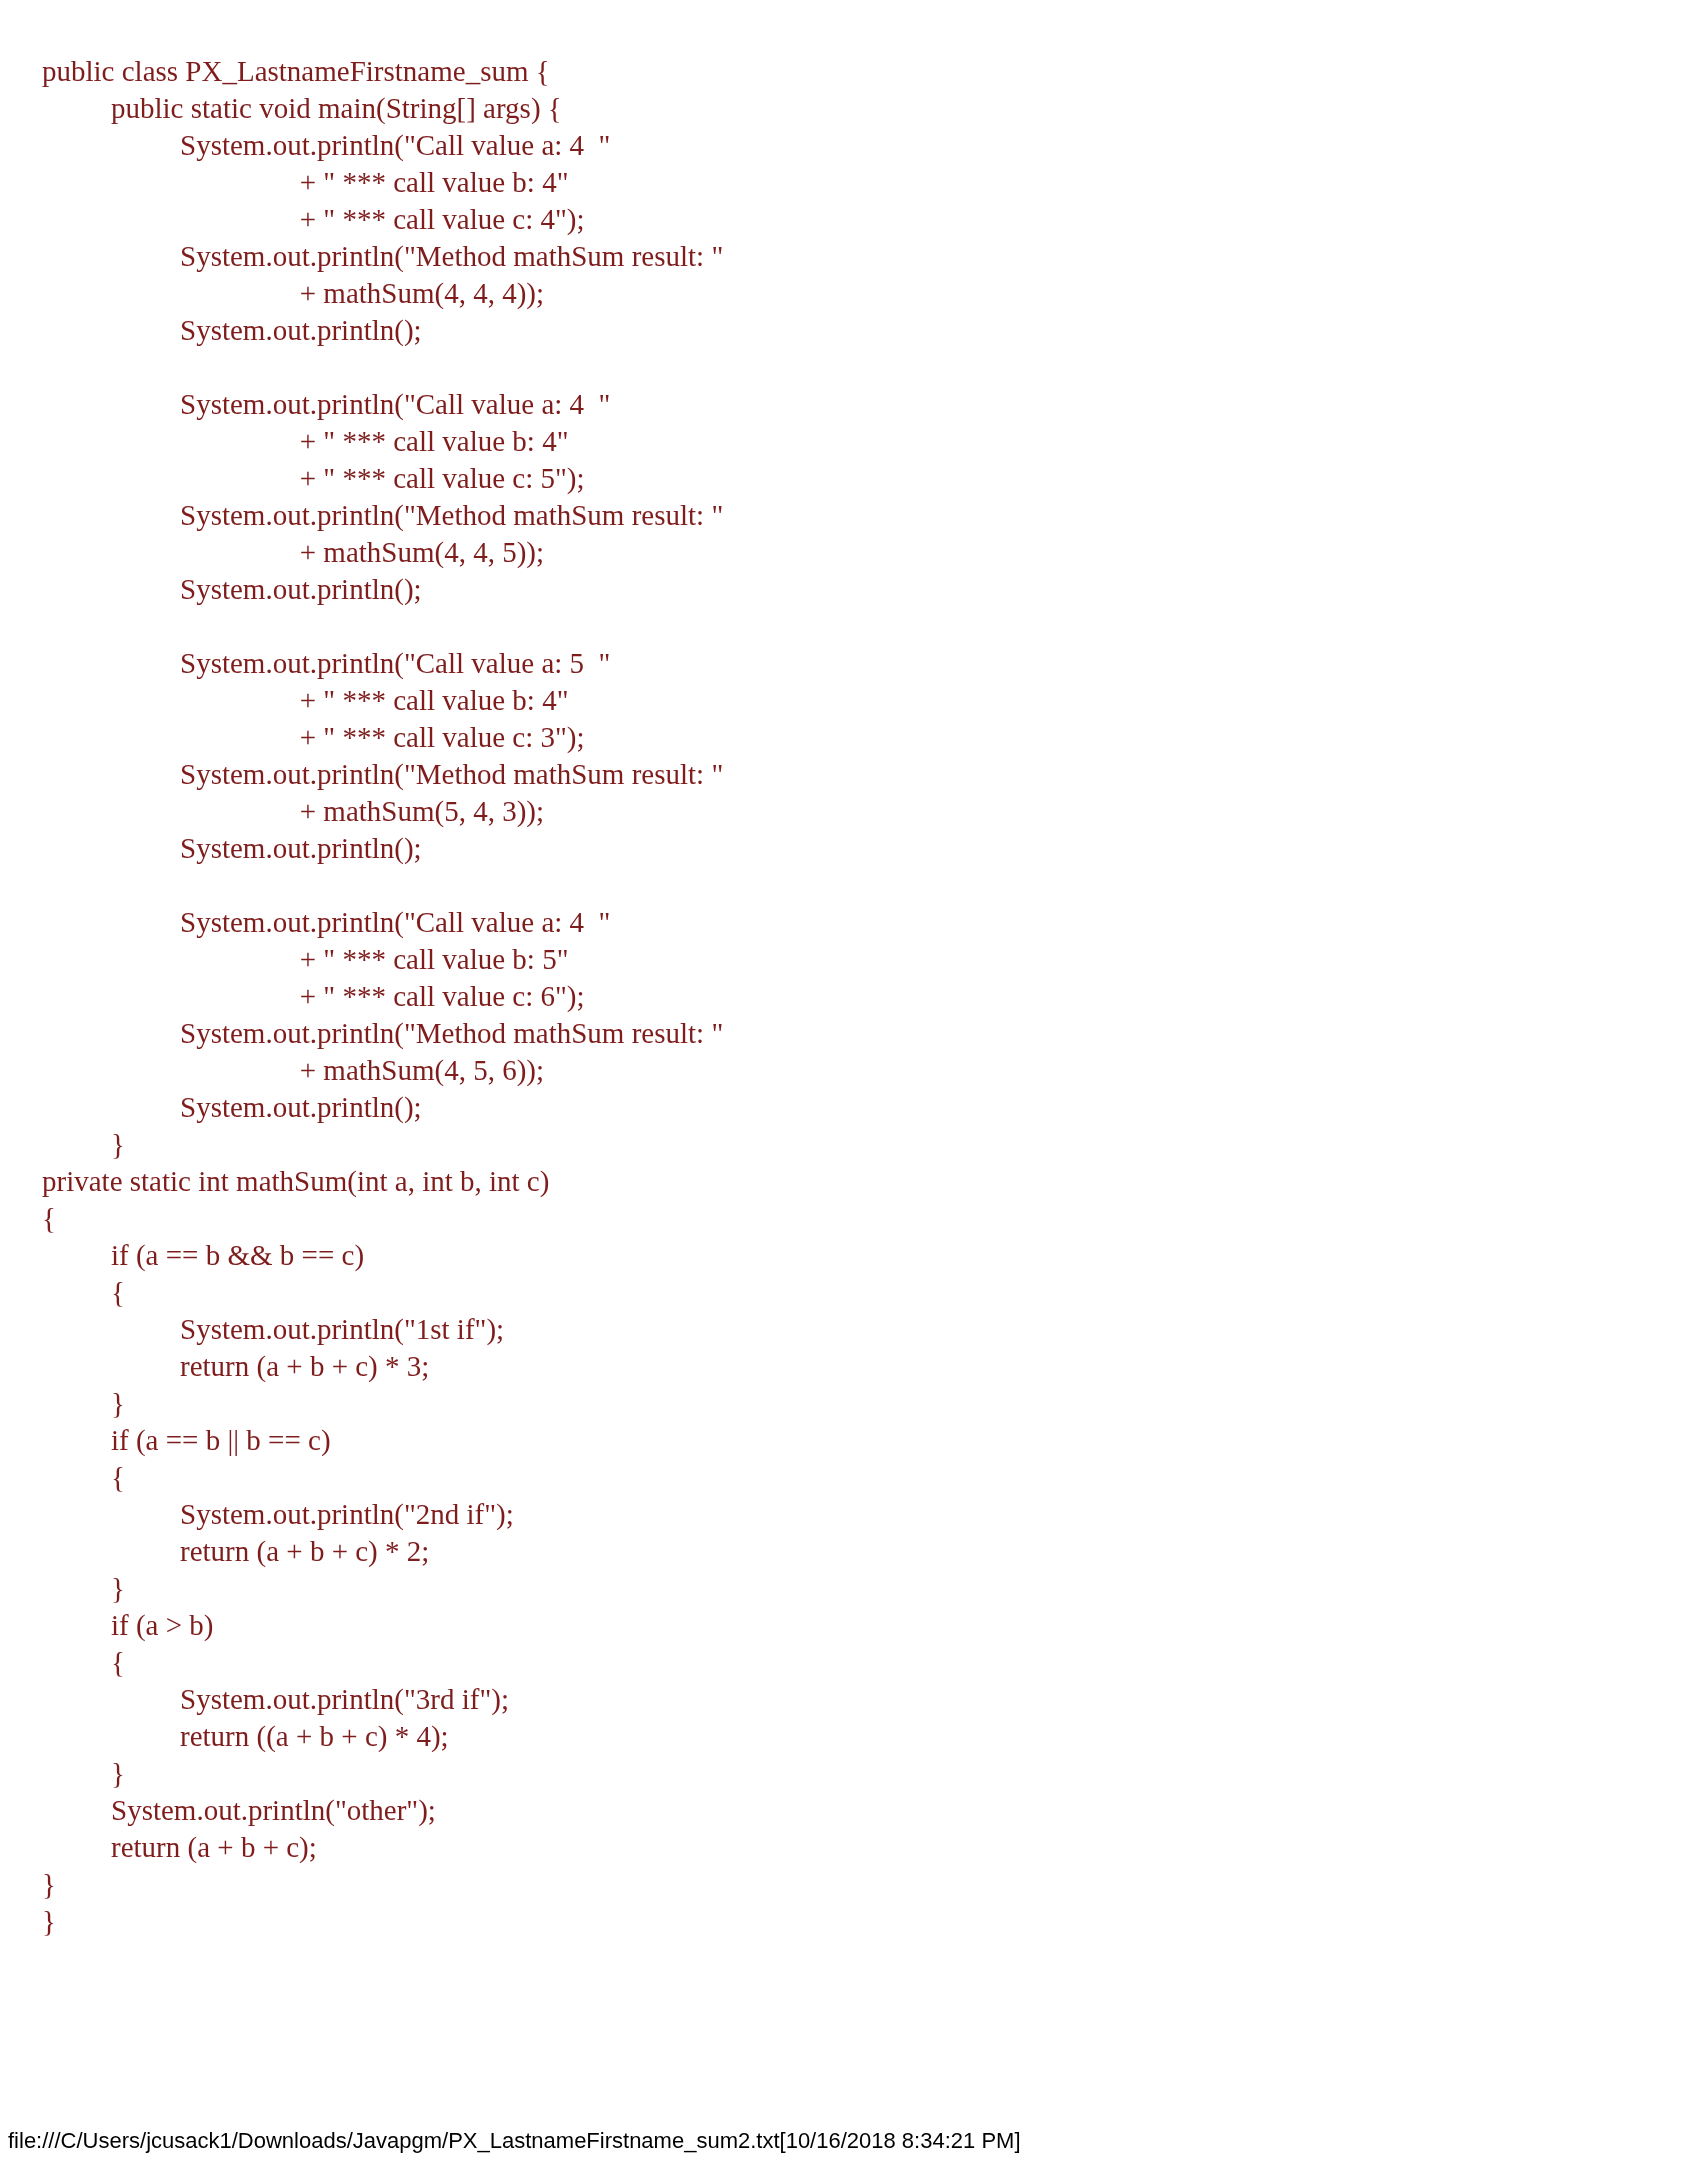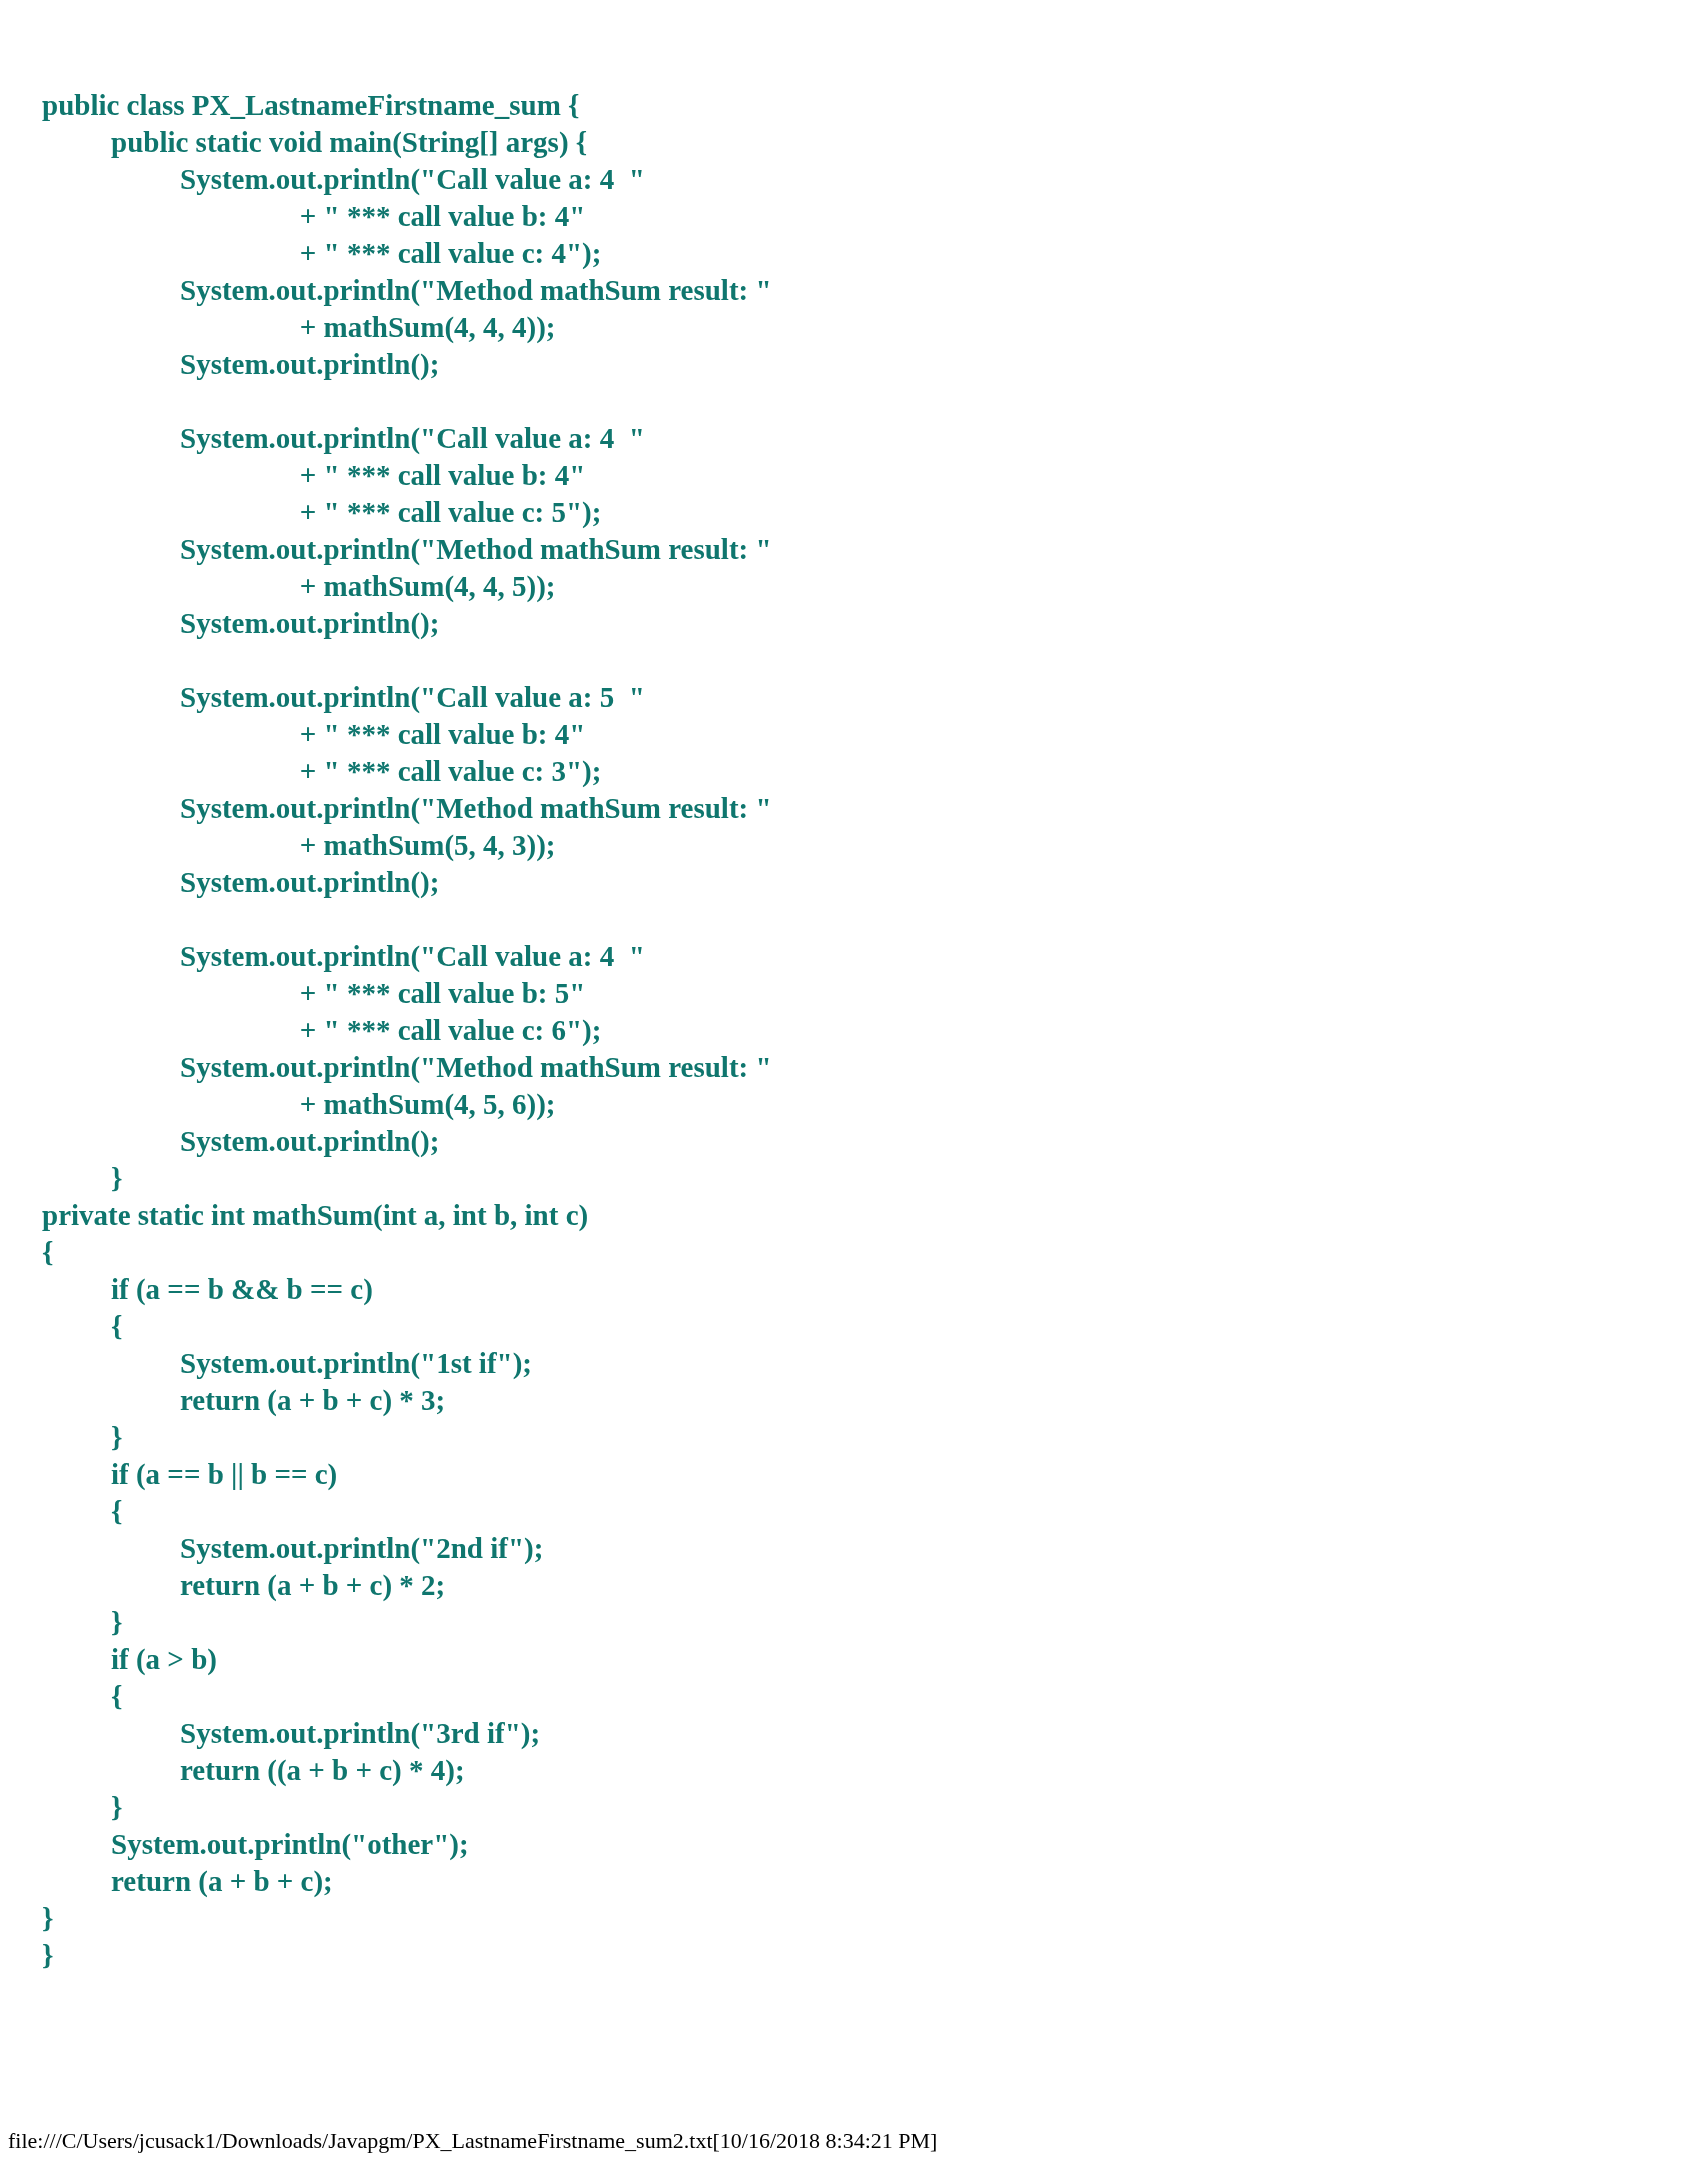--- a/index.html
+++ b/index.html
@@ -14,35 +14,34 @@
     position: relative;
     overflow: hidden;
     font-family: "Liberation Serif", serif;
   }
   .page {
     position: absolute;
     inset: 0;
   }
   .code {
     margin: 0;
-    padding: 87px 20px 0 42px;
+    padding: 53px 20px 0 42px;
     font-family: "Liberation Serif", serif;
     font-size: 29px;
     line-height: 37px;
     white-space: pre;
-    color: #0f766e;
+    color: #7f1d1d;
     -moz-tab-size: 69px;
     tab-size: 69px;
-    font-weight: bold;
   }
   .footer {
     position: absolute;
     left: 8px;
     top: 2127px;
-    font-family: Liberation Serif, serif;
+    font-family: Liberation Sans, sans-serif;
     font-size: 22px;
     line-height: 28px;
     white-space: pre;
     color: #000000;
   }
 </style>
 </head>
 <body>
 
 <main class="page">

